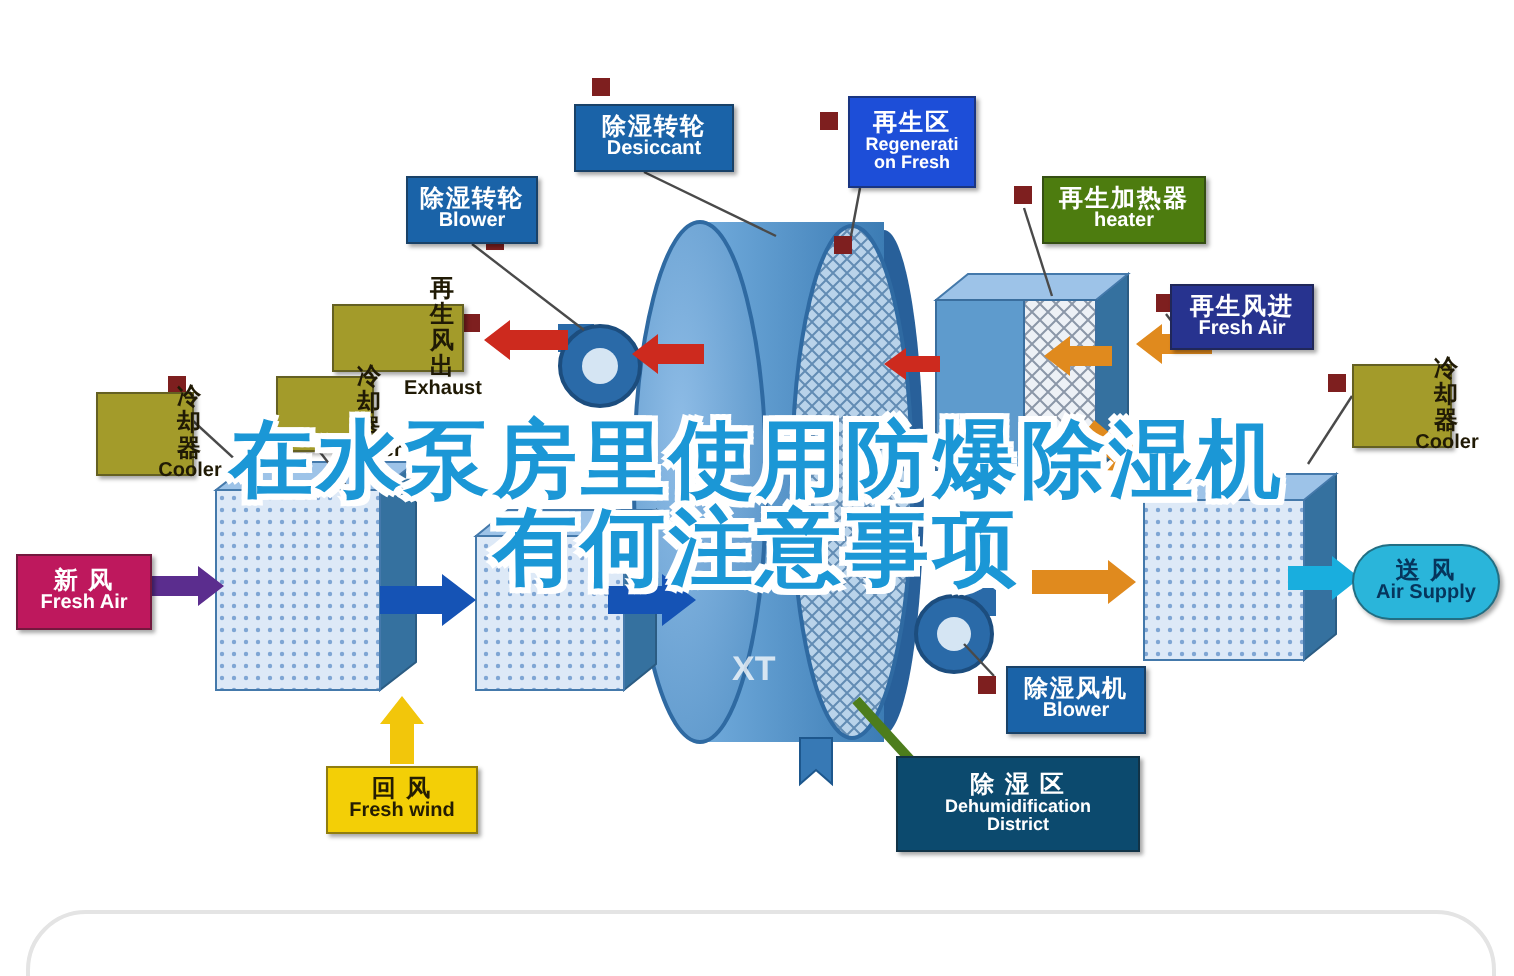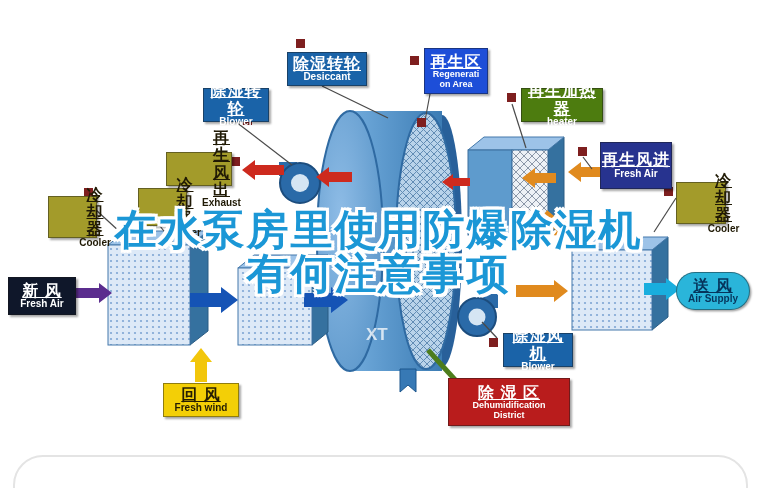--- a/index.html
+++ b/index.html
@@ -9,32 +9,32 @@
     font-family:"Liberation Sans","DejaVu Sans",sans-serif;
   }
   .stage{position:absolute;inset:0;width:757px;height:488px;}
   svg.diagram{position:absolute;left:0;top:0;z-index:2;}
   .lbl{
     position:absolute;display:flex;flex-direction:column;align-items:center;justify-content:center;
     text-align:center;font-weight:700;line-height:1.08;z-index:5;
     border:1px solid rgba(25,25,25,.45);box-shadow:1.5px 1.5px 2px rgba(0,0,0,.35);
     box-sizing:border-box;padding:1px;
   }
-  .lbl .zh{font-size:16px;letter-spacing:1px;text-decoration:underline;}
+  .lbl .zh{font-size:12px;letter-spacing:1px;}
   .lbl .en{font-size:10px;}
   .lbl .en.sm{font-size:9px;}
   .bg-blue{background:#1a63a8;color:#ffffff;}
   .bg-teal{background:#1d4ed8;color:#ffffff;}
   .bg-greenteal{background:#4d7c0f;color:#ffffff;}
   .bg-olive{background:#a39b2a;color:#201a05;padding-left:46px;}
   .bg-navy{background:#27338f;color:#ffffff;}
-  .bg-purple{background:#0f172a;color:#ffffff;}
+  .bg-purple{background:#be185d;color:#ffffff;}
   .bg-cyan{background:#2ab5da;color:#06355c;border-radius:19px;}
   .bg-yellow{background:#f3cf06;color:#241d03;}
-  .bg-green{background:#b91c1c;color:#ffffff;}
+  .bg-green{background:#0c4a6e;color:#ffffff;}
   .title{
     position:absolute;left:0;width:757px;text-align:center;z-index:10;
     font-size:42px;font-weight:700;letter-spacing:2px;color:#1b97d6;
     text-shadow:
       -3px -3px 0 #fff, 0 -3px 0 #fff, 3px -3px 0 #fff,
       -3px 0 0 #fff, 3px 0 0 #fff,
       -3px 3px 0 #fff, 0 3px 0 #fff, 3px 3px 0 #fff;
   }
   .title.l1{top:202px;}
   .title.l2{top:246px;}
@@ -164,39 +164,39 @@
   </svg>
 
   <div class="lbl bg-blue" style="left:287px;top:52px;width:80px;height:34px">
     <span class="zh">除湿转轮</span>
     <span class="en">Desiccant</span>
   </div>
 
   <div class="lbl bg-teal" style="left:424px;top:48px;width:64px;height:46px">
     <span class="zh">再生区</span>
     <span class="en sm">Regenerati</span>
-    <span class="en sm">on Area</span>
+    <span class="en sm">on Fresh</span>
   </div>
 
   <div class="lbl bg-blue" style="left:203px;top:88px;width:66px;height:34px">
     <span class="zh">除湿转轮</span>
     <span class="en">Blower</span>
   </div>
 
   <div class="lbl bg-greenteal" style="left:521px;top:88px;width:82px;height:34px">
     <span class="zh">再生加热器</span>
     <span class="en">heater</span>
   </div>
 
   <div class="lbl bg-olive" style="left:166px;top:152px;width:66px;height:34px">
     <span class="zh">再生风出</span>
     <span class="en">Exhaust</span>
   </div>
 
-  <div class="lbl bg-navy" style="left:600px;top:142px;width:72px;height:47px">
+  <div class="lbl bg-navy" style="left:585px;top:142px;width:72px;height:33px">
     <span class="zh">再生风进</span>
     <span class="en">Fresh Air</span>
   </div>
 
   <div class="lbl bg-olive" style="left:48px;top:196px;width:48px;height:42px">
     <span class="zh">冷却器</span>
     <span class="en">Cooler</span>
   </div>
 
   <div class="lbl bg-olive" style="left:138px;top:188px;width:48px;height:38px">

